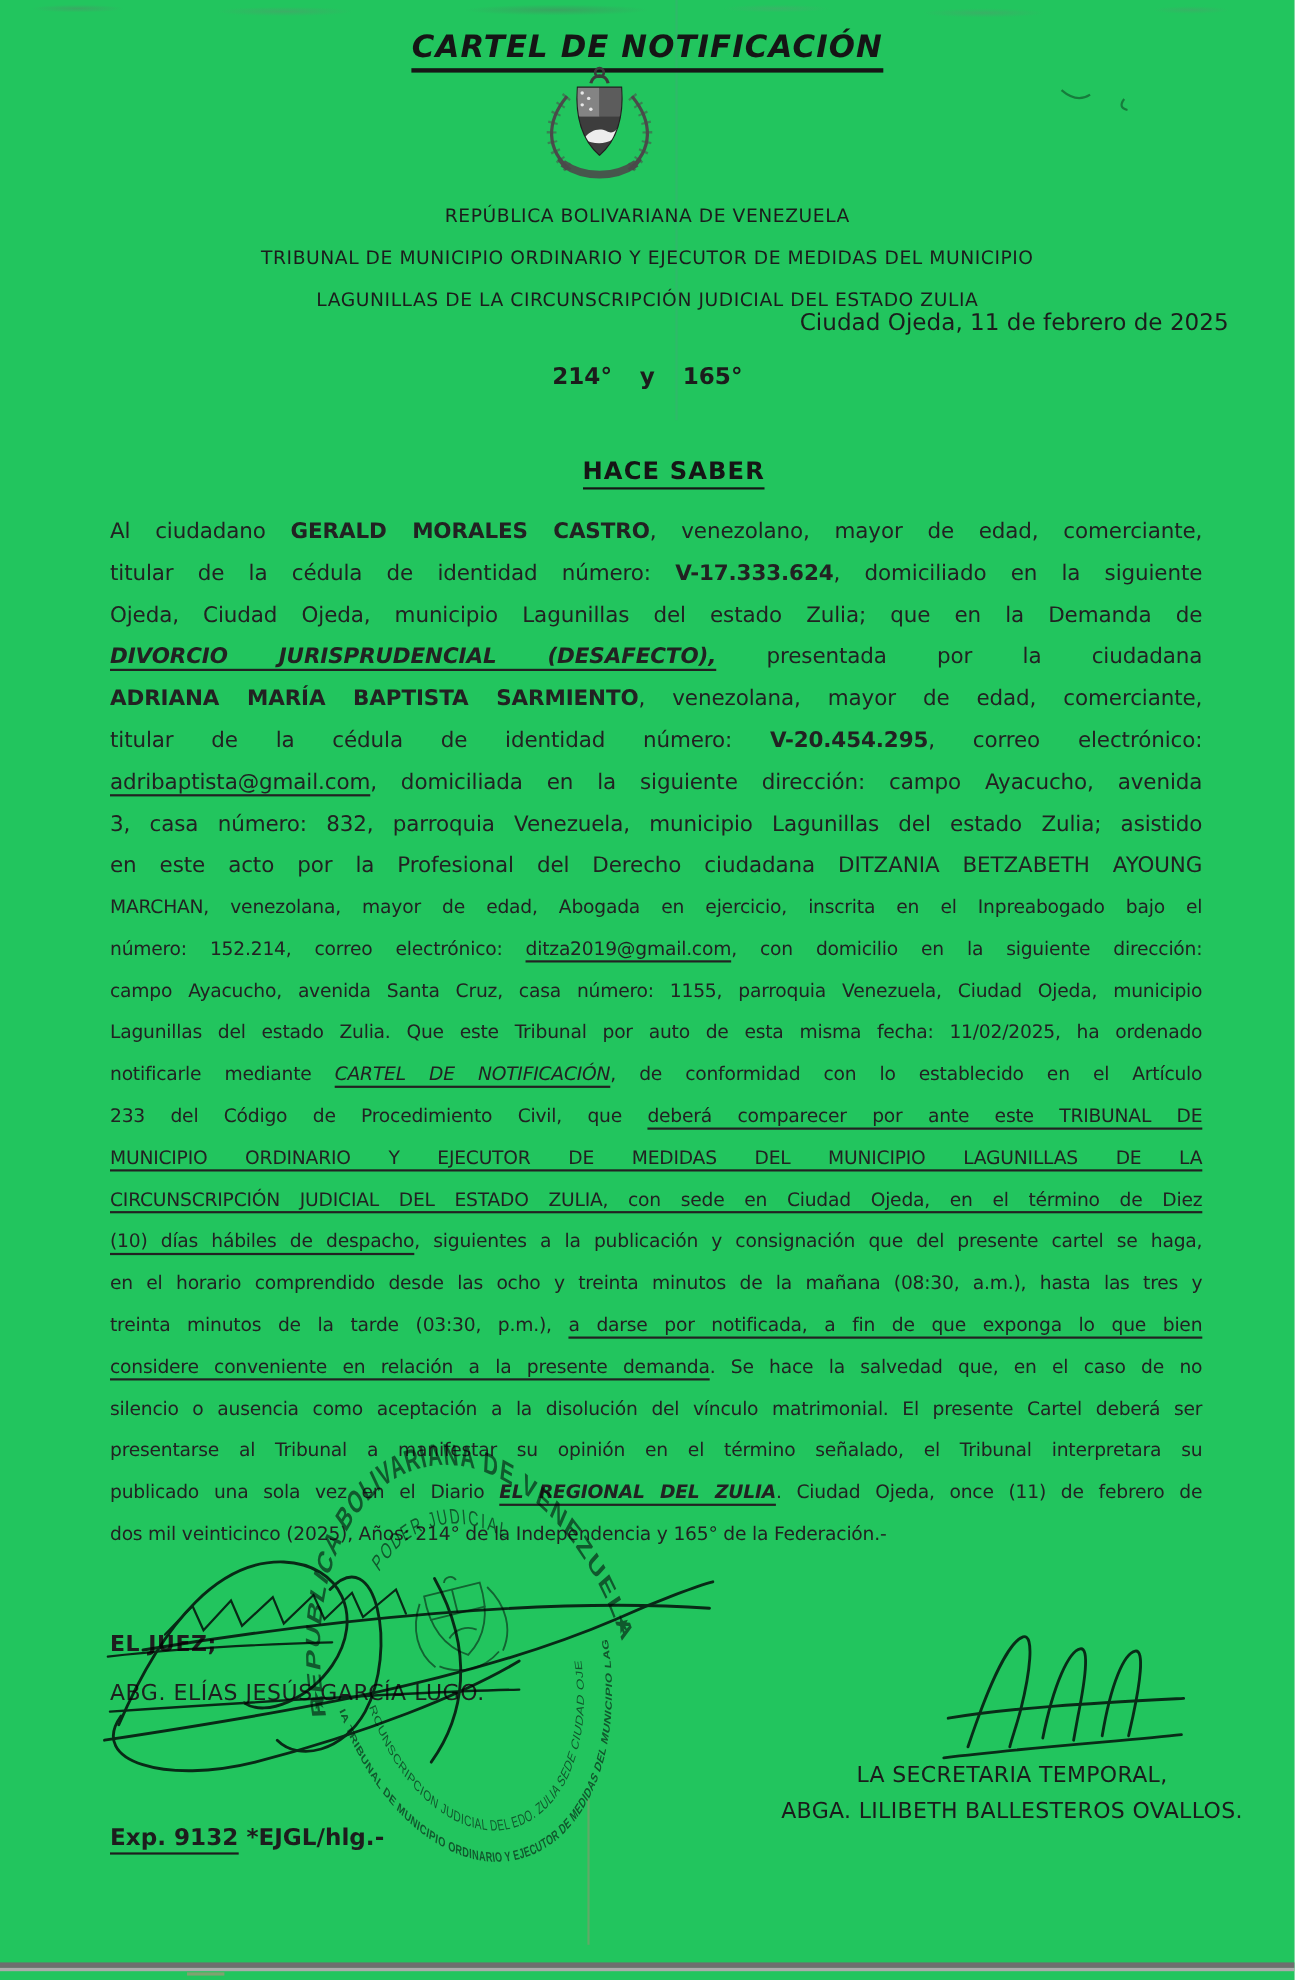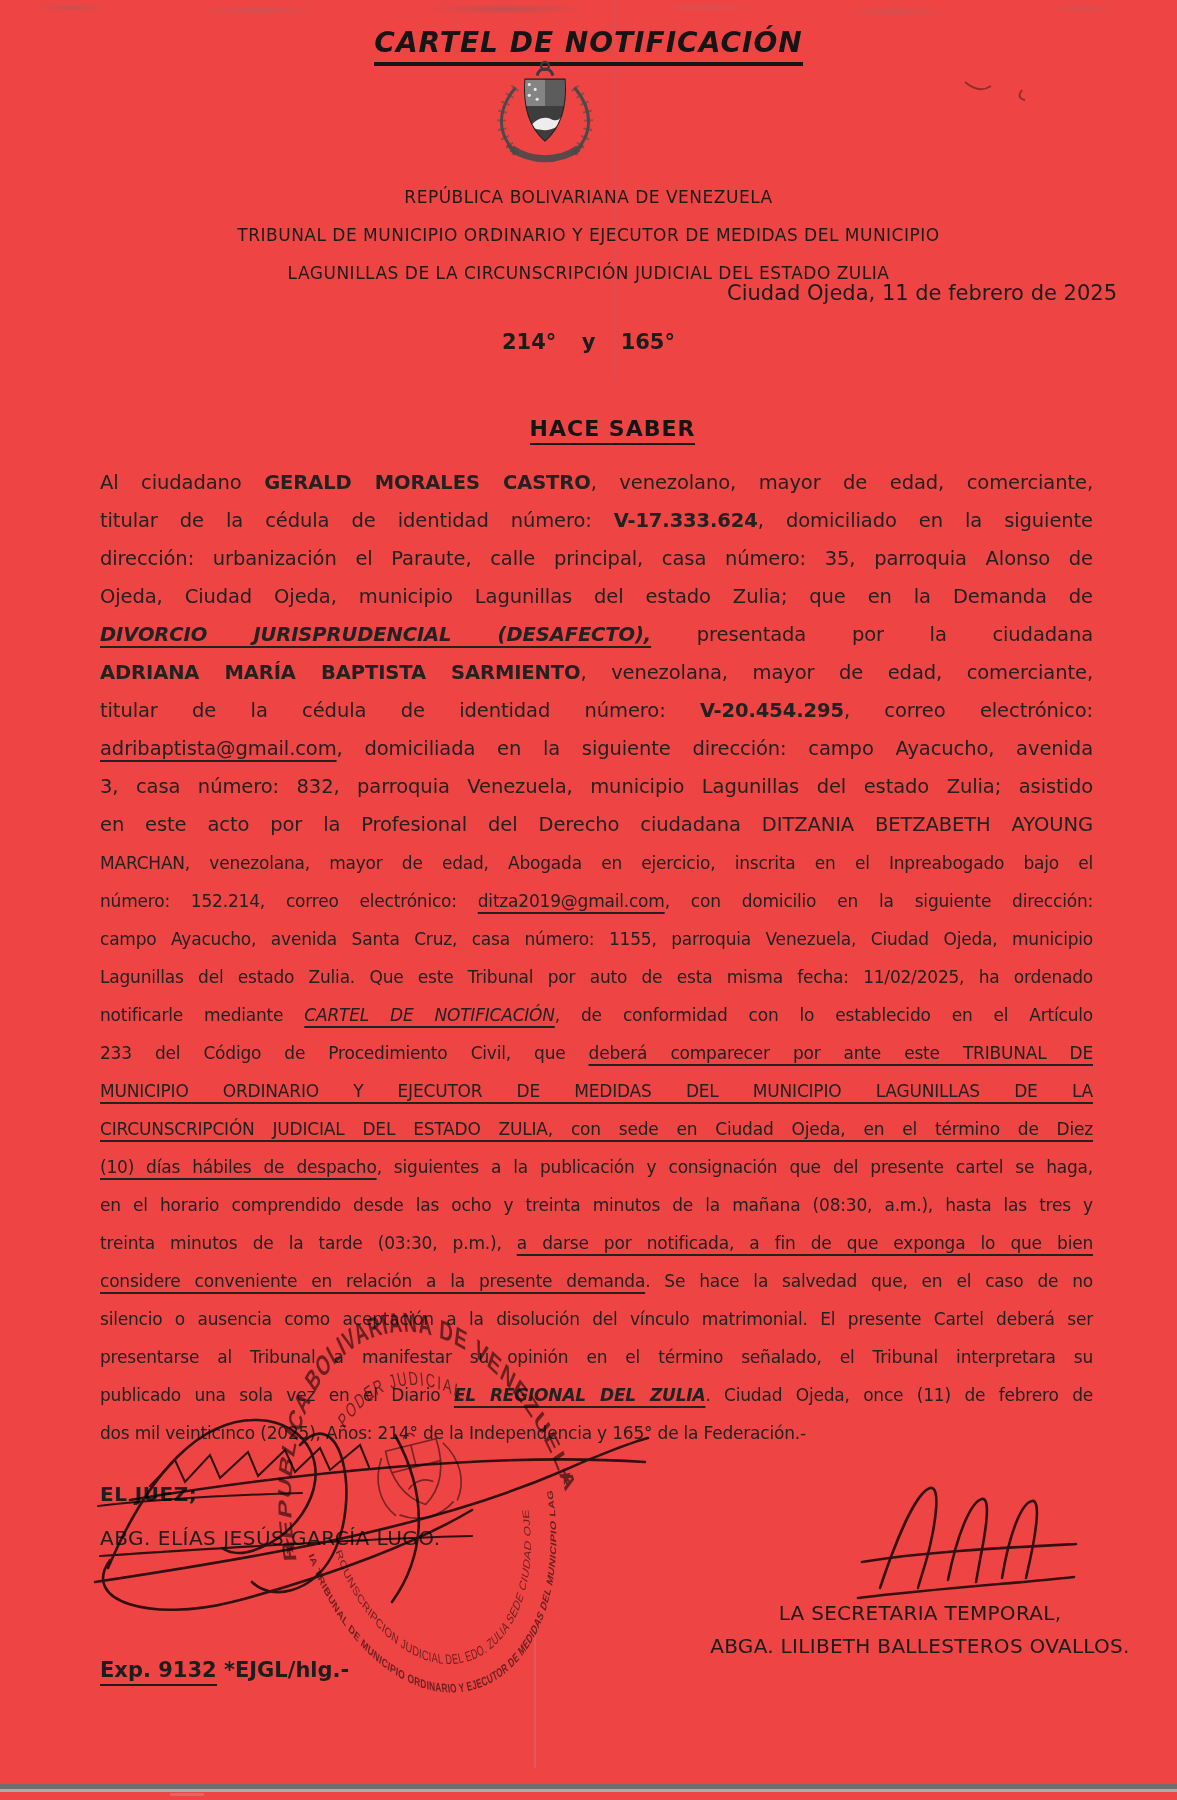--- a/index.html
+++ b/index.html
@@ -1,16 +1,16 @@
 <!DOCTYPE html>
 <html><head>
 <meta charset="utf-8">
 <style>
   html,body{margin:0;padding:0;background:#e9e9e9;}
-  .page{position:relative;width:1177px;height:1800px;margin:0 auto;background:#ef4444;
+  .page{position:relative;width:1177px;height:1800px;margin:0 auto;background:#22c55e;
         font-family:"DejaVu Sans",sans-serif;color:#222;overflow:hidden;}
   
   .scan-noise{position:absolute;top:0;left:0;right:0;height:26px;
     background-image:
       radial-gradient(ellipse 60px 5px at 6% 30%, rgba(110,110,110,.30), transparent 70%),
       radial-gradient(ellipse 90px 6px at 22% 40%, rgba(120,120,120,.28), transparent 70%),
       radial-gradient(ellipse 120px 7px at 43% 35%, rgba(100,100,100,.33), transparent 70%),
       radial-gradient(ellipse 70px 5px at 60% 30%, rgba(130,130,130,.22), transparent 70%),
       radial-gradient(ellipse 80px 6px at 76% 45%, rgba(120,120,120,.25), transparent 70%),
       radial-gradient(ellipse 50px 5px at 92% 35%, rgba(120,120,120,.22), transparent 70%);}
@@ -112,21 +112,20 @@
   <div class="hdr date-line">Ciudad Ojeda, 11 de febrero de 2025</div>
   <div class="hdr years-line">214° y 165°</div>
 
   <div class="section-heading-wrap">
     <span class="section-heading">HACE SABER</span>
   </div>
 
   <div class="body-lines">
       <div class="line line-a"><span>Al ciudadano </span><span class="seg-b">GERALD MORALES CASTRO</span><span>, venezolano, mayor de edad, comerciante,</span></div>
       <div class="line line-a"><span>titular de la cédula de identidad número: </span><span class="seg-b">V-17.333.624</span><span>, domiciliado en la siguiente</span></div>
-      <div class="line line-a"><span>dirección: urbanización el Paraute, calle principal, casa número: 35, parroquia Alonso de</span></div>
       <div class="line line-a"><span>Ojeda, Ciudad Ojeda, municipio Lagunillas del estado Zulia; que en la Demanda de</span></div>
       <div class="line line-a"><span class="seg-b seg-i seg-u">DIVORCIO JURISPRUDENCIAL (DESAFECTO),</span><span> presentada por la ciudadana</span></div>
       <div class="line line-a"><span class="seg-b">ADRIANA MARÍA BAPTISTA SARMIENTO</span><span>, venezolana, mayor de edad, comerciante,</span></div>
       <div class="line line-a"><span>titular de la cédula de identidad número: </span><span class="seg-b">V-20.454.295</span><span>, correo electrónico:</span></div>
       <div class="line line-a"><span class="seg-u">adribaptista@gmail.com</span><span>, domiciliada en la siguiente dirección: campo Ayacucho, avenida</span></div>
       <div class="line line-a"><span>3, casa número: 832, parroquia Venezuela, municipio Lagunillas del estado Zulia; asistido</span></div>
       <div class="line line-a"><span>en este acto por la Profesional del Derecho ciudadana DITZANIA BETZABETH AYOUNG</span></div>
       <div class="line line-b"><span>MARCHAN, venezolana, mayor de edad, Abogada en ejercicio, inscrita en el Inpreabogado bajo el</span></div>
       <div class="line line-b"><span>número: 152.214, correo electrónico: </span><span class="seg-u">ditza2019@gmail.com</span><span>, con domicilio en la siguiente dirección:</span></div>
       <div class="line line-b"><span>campo Ayacucho, avenida Santa Cruz, casa número: 1155, parroquia Venezuela, Ciudad Ojeda, municipio</span></div>

